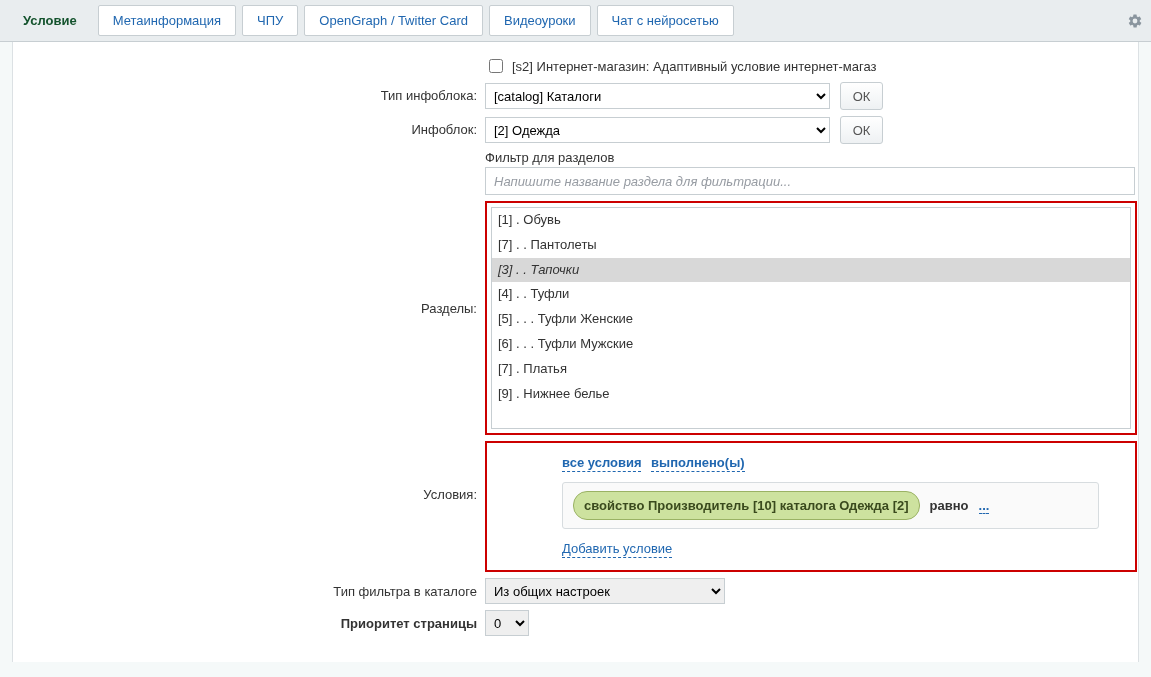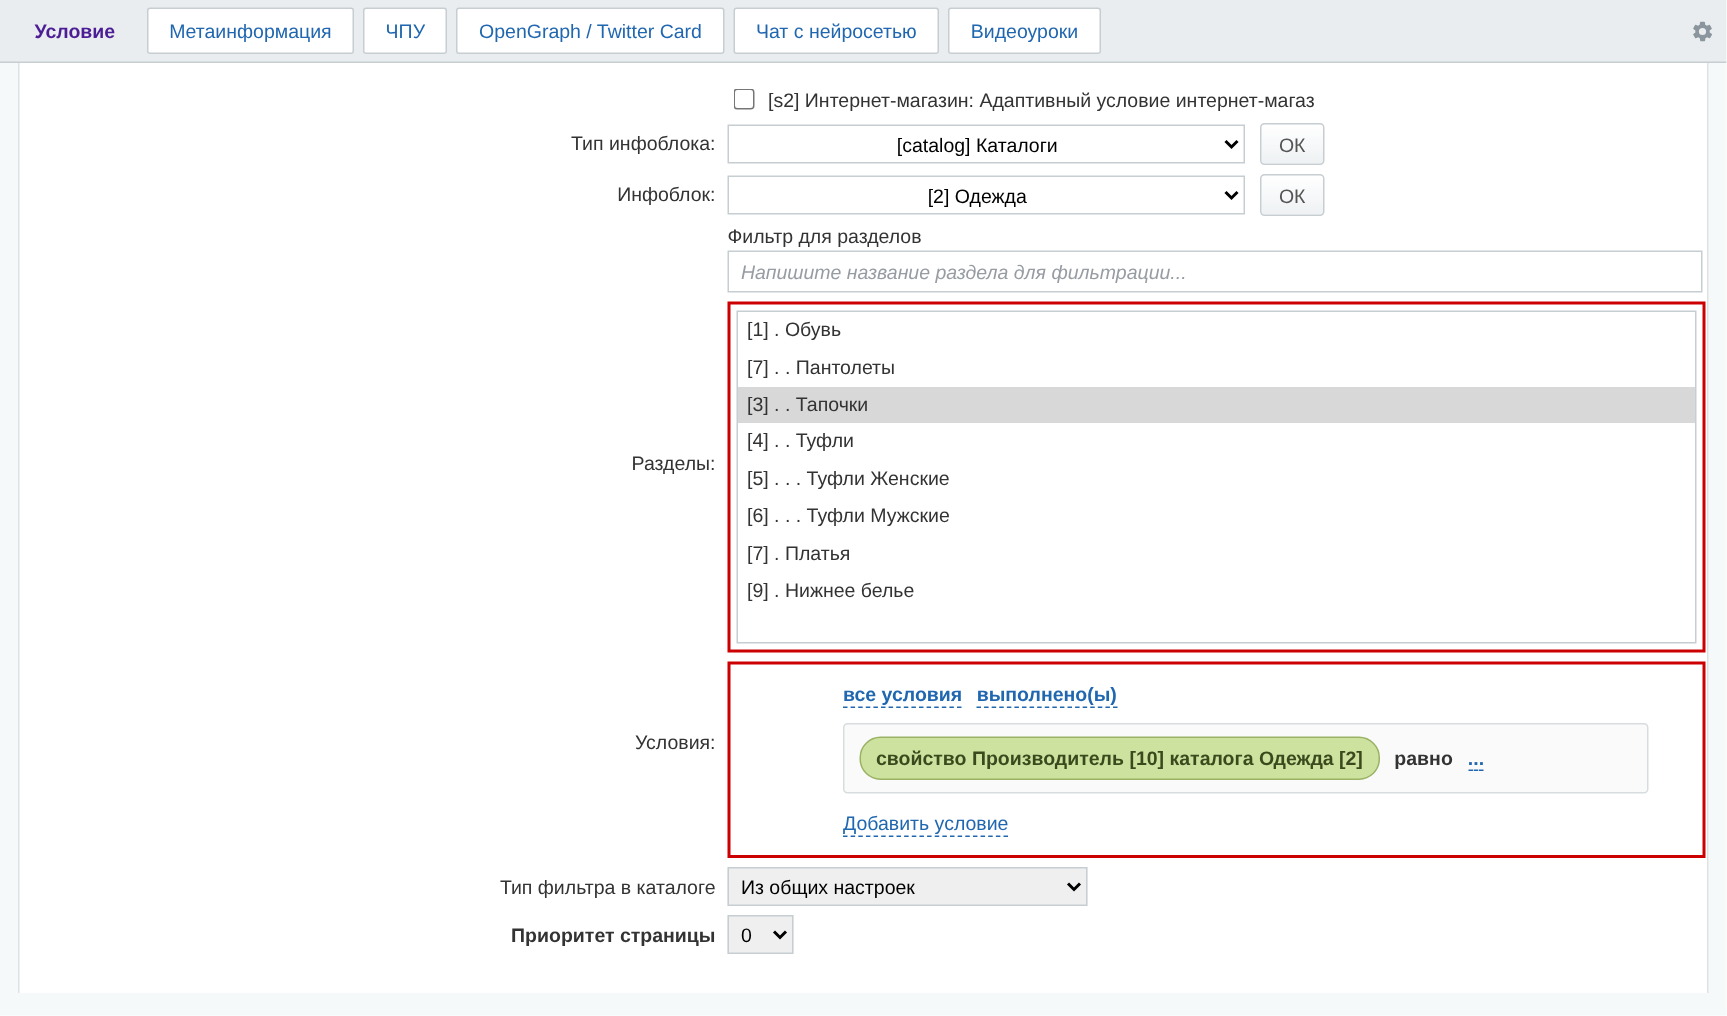--- a/index.html
+++ b/index.html
@@ -24,21 +24,21 @@
     border-radius: 2px;
     padding: 7px 14px;
     font-size: 13px;
     color: #2067b0;
     cursor: pointer;
     white-space: nowrap;
   }
   .tab.active {
     background: #e9edef;
     border-color: #e9edef;
-    color: #4c1d95;
+    color: #14532d;
     font-weight: bold;
   }
   .topbar-right {
     margin-left: auto;
     display: flex;
     align-items: center;
     gap: 8px;
   }
   .gear-icon, .drag-icon {
     width: 16px;
@@ -69,21 +69,20 @@
     flex: 1;
     min-width: 0;
   }
   select.wide {
     width: 345px;
     height: 26px;
     border: 1px solid #c7ced2;
     background: #fff;
     font-size: 13px;
     padding: 2px 4px;
-    text-align: center;
   }
   button.ok {
     height: 28px;
     padding: 0 12px;
     margin-left: 6px;
     border: 1px solid #c7ced2;
     background: linear-gradient(#fff, #eef1f3);
     border-radius: 3px;
     color: #555;
     cursor: pointer;
@@ -127,20 +126,21 @@
   }
   .listbox .item {
     padding: 2px 6px;
     font-size: 13px;
     line-height: 1.6;
     cursor: pointer;
     white-space: nowrap;
   }
   .listbox .item.selected {
     background: #d8d8d8;
+    font-style: italic;
   }
   .condition-box {
     width: 652px;
     border: 2px solid #cc0000;
     padding: 12px 36px 14px 75px;
   }
   .dotted-link {
     color: #2067b0;
     border-bottom: 1px dashed #2067b0;
     cursor: pointer;
@@ -192,22 +192,22 @@
   .row.cond-row-outer .label { padding-top: 46px; }
 </style>
 </head>
 <body>
 
 <div class="topbar">
   <div class="tab active">Условие</div>
   <div class="tab">Метаинформация</div>
   <div class="tab">ЧПУ</div>
   <div class="tab">OpenGraph / Twitter Card</div>
+  <div class="tab">Видеоуроки</div>
   <div class="tab">Чат с нейросетью</div>
-  <div class="tab">Видеоуроки</div>
   <div class="topbar-right">
     <svg class="gear-icon" viewBox="0 0 24 24" fill="currentColor">
         <path d="M19.14 12.94c.04-.3.06-.61.06-.94 0-.32-.02-.64-.07-.94l2.03-1.58a.5.5 0 0 0 .12-.64l-1.92-3.32a.5.5 0 0 0-.61-.22l-2.39.96a7.03 7.03 0 0 0-1.62-.94l-.36-2.54a.5.5 0 0 0-.5-.42h-3.84a.5.5 0 0 0-.5.42l-.36 2.54c-.59.24-1.13.56-1.62.94l-2.39-.96a.5.5 0 0 0-.61.22L2.74 8.84a.5.5 0 0 0 .12.64l2.03 1.58c-.05.3-.07.62-.07.94 0 .33.02.64.06.94l-2.03 1.58a.5.5 0 0 0-.12.64l1.92 3.32c.14.24.43.34.68.22l2.39-.96c.49.38 1.03.7 1.62.94l.36 2.54c.04.24.25.42.5.42h3.84c.25 0 .46-.18.5-.42l.36-2.54c.59-.24 1.13-.56 1.62-.94l2.39.96c.25.12.54.02.68-.22l1.92-3.32a.5.5 0 0 0-.12-.64l-2.03-1.58zM12 15.6A3.6 3.6 0 1 1 12 8.4a3.6 3.6 0 0 1 0 7.2z"></path>
       </svg>
   </div>
 </div>
 
 <div class="form-area">
 
   <div class="row">

